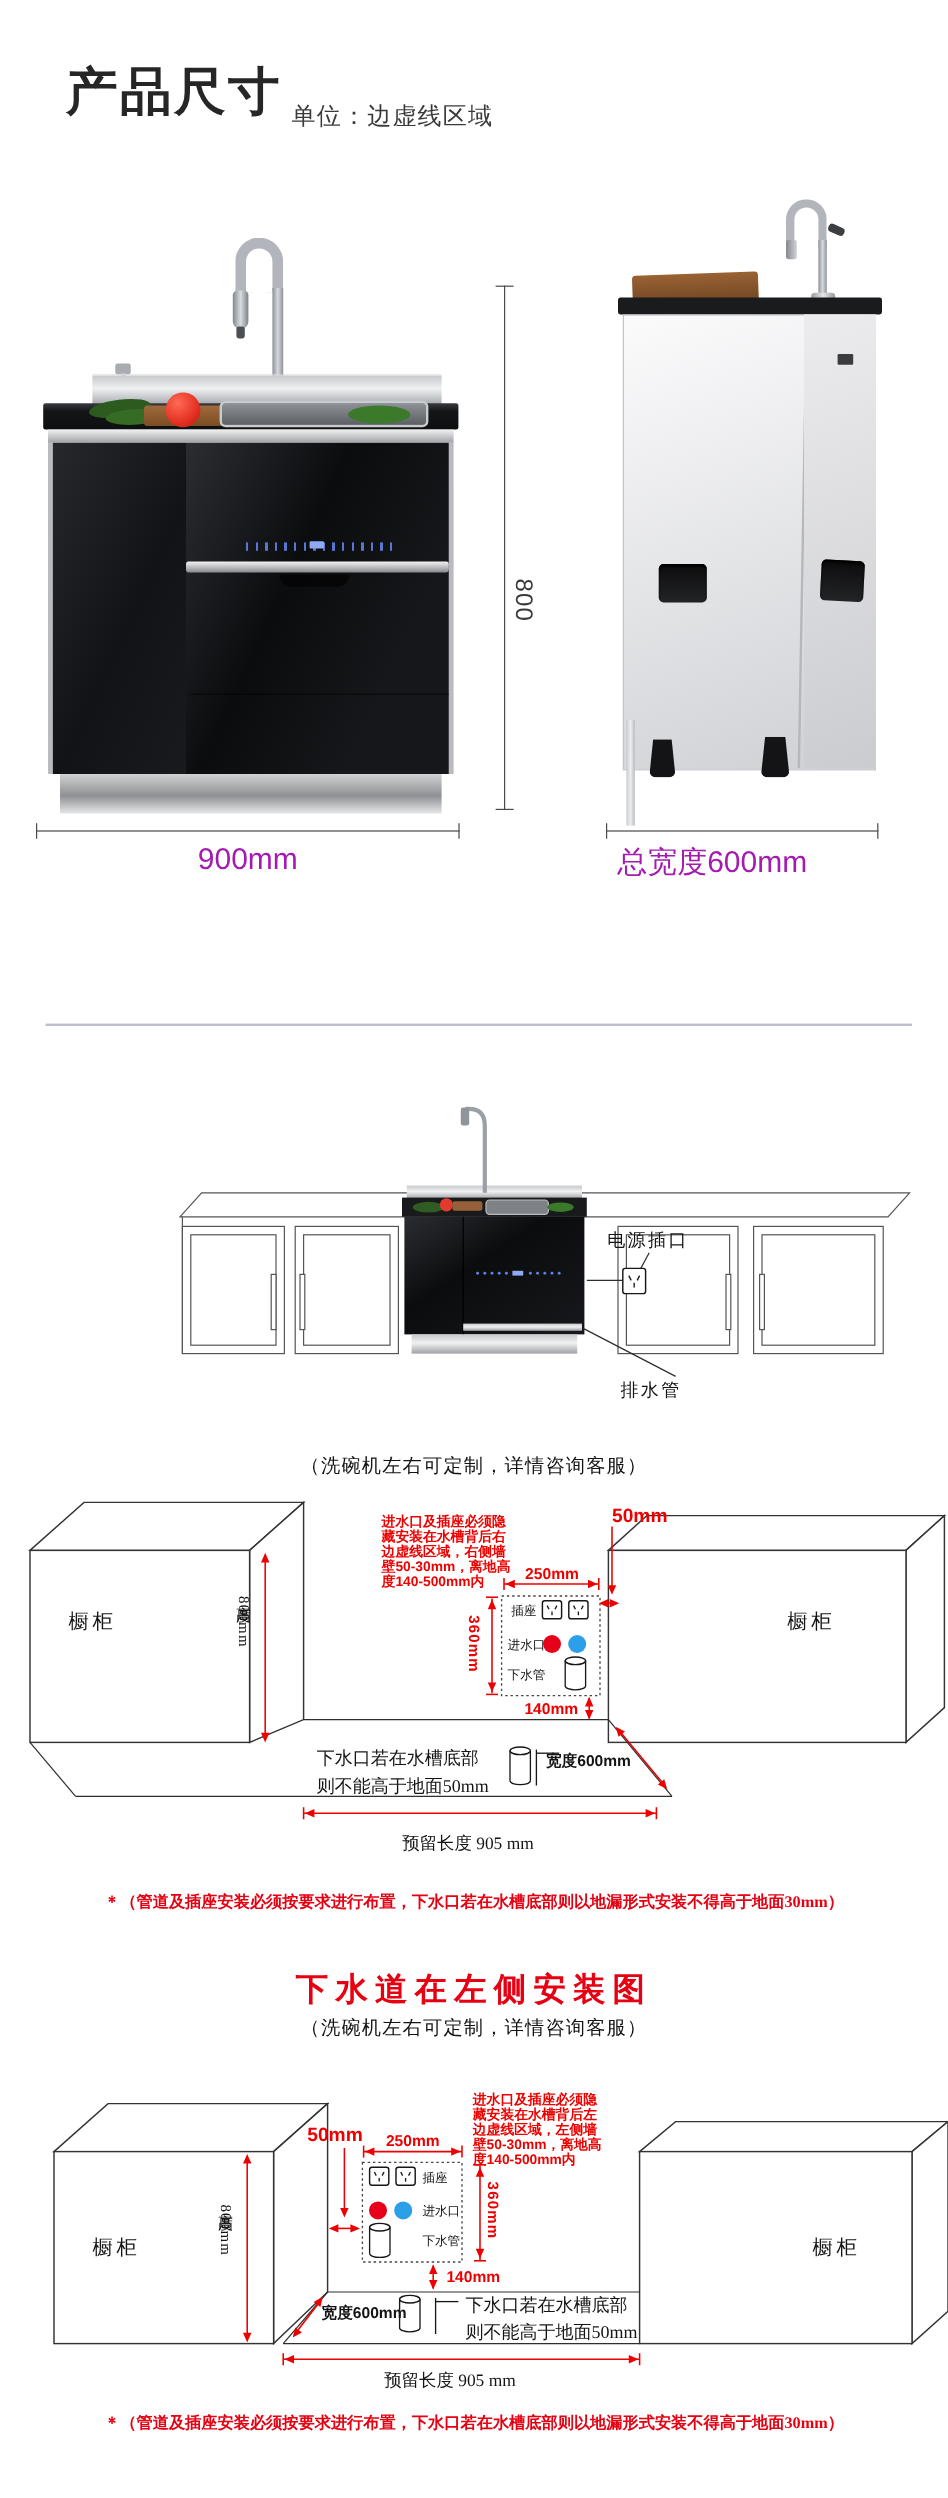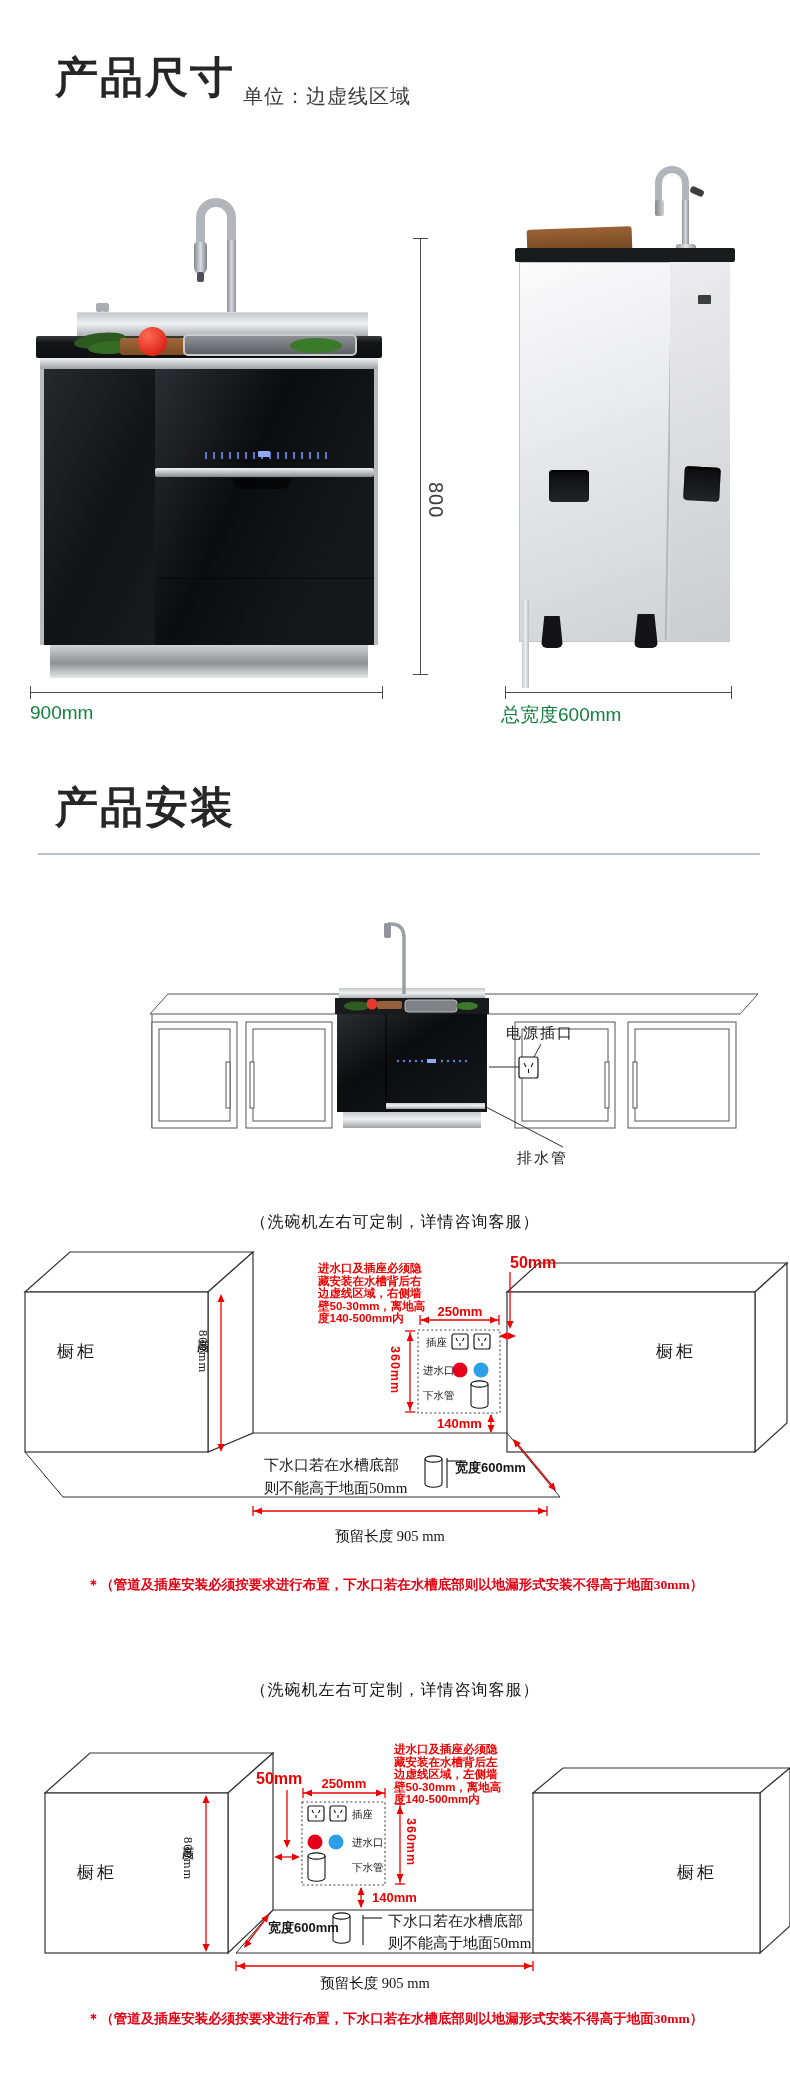--- a/index.html
+++ b/index.html
@@ -3,21 +3,21 @@
 <meta charset="utf-8">
 <style>
   html,body{margin:0;padding:0;background:#fff}
   .page{position:relative;width:790px;height:2082px;background:#fff;overflow:hidden;
         font-family:"Liberation Sans",sans-serif}
   .abs{position:absolute}
   .grp{display:contents}
   .h1{font-size:43px;font-weight:bold;color:#262626;letter-spacing:2px;line-height:1}
   .unit{font-size:20px;color:#3a3a3a;letter-spacing:1px}
   .dl{position:absolute;background:#4a4a4a}
-  .dlabel{position:absolute;font-size:19px;color:#15803d}
+  .dlabel{position:absolute;text-align:center;font-size:25px;color:#a21caf}
   .vtext{position:absolute;writing-mode:vertical-rl;text-orientation:mixed}
   .v800{font-size:20px;color:#3a3a3a;letter-spacing:1px}
   .vheight{font-size:12.5px;color:#111;font-family:"Liberation Serif",serif;letter-spacing:1px}
   .v360{font-size:12.5px;font-weight:bold;color:#ee0000;letter-spacing:1px}
   .rtitle{position:absolute;left:0;width:790px;text-align:center;color:#e60012;
           font-family:"Liberation Serif",serif;font-size:27px;font-weight:600;letter-spacing:6px}
   .rsub{position:absolute;left:0;width:790px;text-align:center;color:#141414;
         font-family:"Liberation Serif",serif;font-size:16px;letter-spacing:1px}
   .rfoot{position:absolute;left:0;width:790px;text-align:center;color:#e60012;
          font-family:"Liberation Serif",serif;font-size:13.5px;font-weight:bold}
@@ -109,25 +109,24 @@
     <div class="vtext v800" style="left:424px;top:482px">800</div>
 
     <div class="dl" style="left:30px;top:692px;width:353px;height:1px"></div>
     <div class="dl" style="left:30px;top:686px;width:1px;height:13px"></div>
     <div class="dl" style="left:382px;top:686px;width:1px;height:13px"></div>
     <div class="dlabel" style="left:30px;top:702px;width:353px">900mm</div>
 
     <div class="dl" style="left:505px;top:692px;width:227px;height:1px"></div>
     <div class="dl" style="left:505px;top:686px;width:1px;height:13px"></div>
     <div class="dl" style="left:731px;top:686px;width:1px;height:13px"></div>
-    <div class="dlabel" style="left:501px;top:702px;width:227px">总宽度600mm</div>
+    <div class="dlabel" style="left:480px;top:702px;width:227px">总宽度600mm</div>
   </div>
 
   
-  <div class="abs h1" style="left:55px;top:786px">产品安装</div>
   <div class="hr2" style="top:853px"></div>
 
   
   <svg class="abs" style="left:0;top:860px" width="790" height="320" viewBox="0 0 790 320">
     <defs>
       <linearGradient id="silv" x1="0" y1="0" x2="0" y2="1">
         <stop offset="0" stop-color="#c7c9cc"></stop>
           <stop offset="0.45" stop-color="#f0f1f2"></stop>
           <stop offset="1" stop-color="#9ea1a5"></stop>
       </linearGradient>
@@ -312,20 +311,21 @@
     <path class="ah" d="M0 0L-3.5 8L3.5 8Z" transform="translate(254,266) rotate(-90)"></path>
     <path class="ah" d="M0 0L-3.5 8L3.5 8Z" transform="translate(546,266) rotate(90)"></path>
     <text class="t-ser" x="390" y="296" font-size="14.5" text-anchor="middle">预留长度 905 mm</text>
   </svg>
   <div class="vtext vheight" style="left:194px;top:1328px">高度800mm</div>
   <div class="vtext v360" style="left:388px;top:1346px">360mm</div>
 
   <div class="rfoot" style="top:1576px">＊（管道及插座安装必须按要求进行布置，下水口若在水槽底部则以地漏形式安装不得高于地面30mm）</div>
 
   
+  <div class="rtitle" style="top:1640px">下水道在左侧安装图</div>
   <div class="rsub" style="top:1680px">（洗碗机左右可定制，详情咨询客服）</div>
 
   
   <svg class="abs" style="left:0;top:1740px" width="790" height="260" viewBox="0 0 790 260">
 
     <g>
       <polygon class="cab" points="45,53 228,53 273,13 90,13"></polygon>
       <polygon class="cab" points="228,53 273,13 273,170 228,213"></polygon>
       <rect class="cab" x="45" y="53" width="183" height="160"></rect>
       <text class="t-ser" x="77" y="138" font-size="17" letter-spacing="3">橱柜</text>

